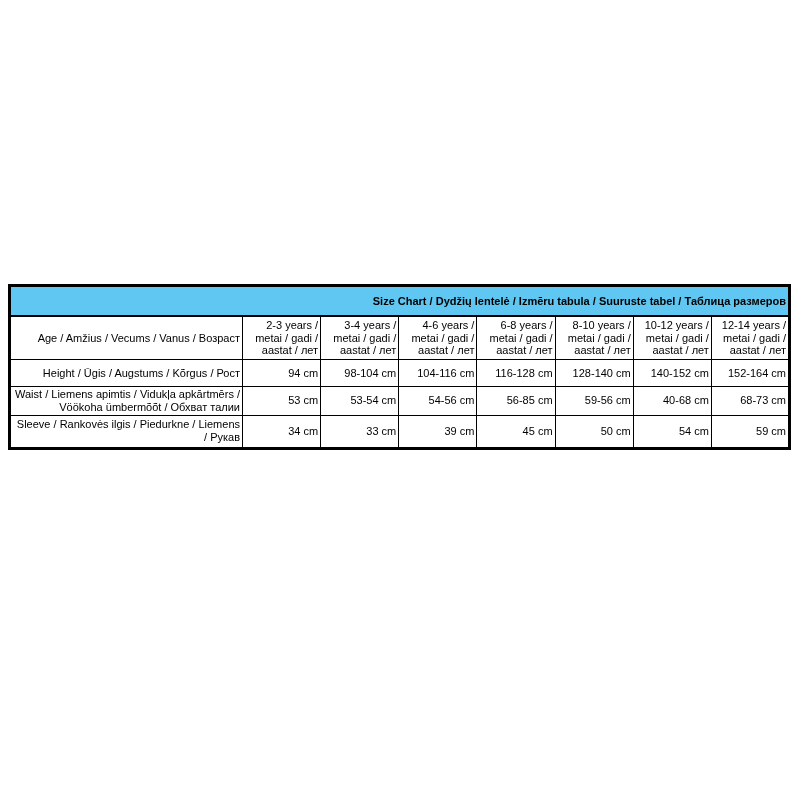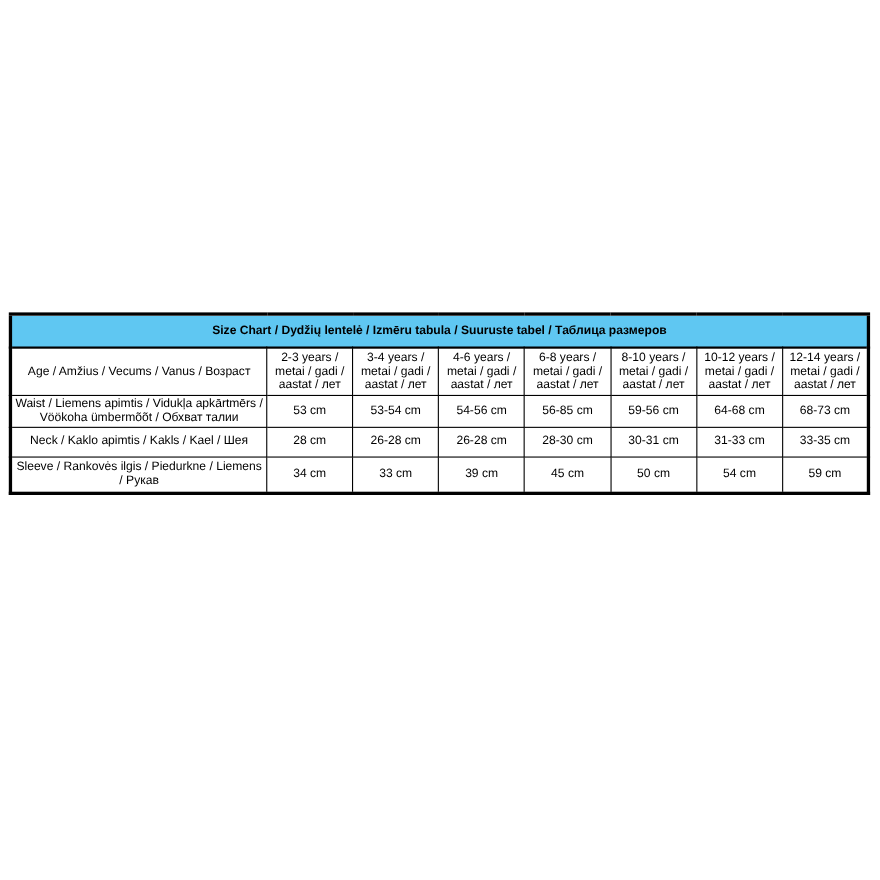--- a/index.html
+++ b/index.html
@@ -24,21 +24,21 @@
   table.size-chart {
     width: 100%;
     border-collapse: collapse;
     table-layout: fixed;
     border: 3px solid #000000;
     font-size: 11px;
     color: #000000;
   }
   table.size-chart td, table.size-chart th {
     border: 1px solid #000000;
-    text-align: center;
+    text-align: right;
     vertical-align: middle;
     padding: 1px 2px;
     line-height: 1.18;
     overflow: hidden;
   }
   tr.title-row th {
     height: 26px;
     font-weight: bold;
     font-size: 11px;
     border-top: 3px solid #000;
@@ -89,38 +89,38 @@
           <td class="corner">Age / Amžius / Vecums / Vanus / Возраст</td>
           <td>2-3 years / metai / gadi / aastat / лет</td>
           <td>3-4 years / metai / gadi / aastat / лет</td>
           <td>4-6 years / metai / gadi / aastat / лет</td>
           <td>6-8 years / metai / gadi / aastat / лет</td>
           <td>8-10 years / metai / gadi / aastat / лет</td>
           <td>10-12 years / metai / gadi / aastat / лет</td>
           <td>12-14 years / metai / gadi / aastat / лет</td>
         </tr>
         <tr class="data-row">
+          <td>Height / Ūgis / Augstums / Kõrgus / Рост</td>
+          <td>94 cm</td>
+          <td>98-104 cm</td>
+          <td>104-116 cm</td>
+          <td>116-128 cm</td>
+          <td>128-140 cm</td>
+          <td>140-152 cm</td>
+          <td>152-164 cm</td>
+        </tr>
+        <tr class="data-row">
           <td>Waist / Liemens apimtis / Vidukļa apkārtmērs / Vöökoha ümbermõõt / Обхват талии</td>
           <td>53 cm</td>
           <td>53-54 cm</td>
           <td>54-56 cm</td>
           <td>56-85 cm</td>
           <td>59-56 cm</td>
-          <td>64-68 cm</td>
+          <td>40-68 cm</td>
           <td>68-73 cm</td>
-        </tr>
-        <tr class="data-row">
-          <td>Neck / Kaklo apimtis / Kakls / Kael / Шея</td>
-          <td>28 cm</td>
-          <td>26-28 cm</td>
-          <td>26-28 cm</td>
-          <td>28-30 cm</td>
-          <td>30-31 cm</td>
-          <td>31-33 cm</td>
-          <td>33-35 cm</td>
         </tr>
         <tr class="data-row tall">
           <td>Sleeve / Rankovės ilgis / Piedurkne / Liemens / Рукав</td>
           <td>34 cm</td>
           <td>33 cm</td>
           <td>39 cm</td>
           <td>45 cm</td>
           <td>50 cm</td>
           <td>54 cm</td>
           <td>59 cm</td>

